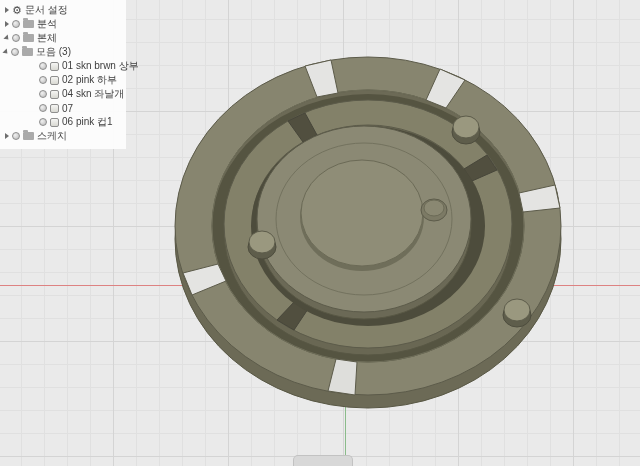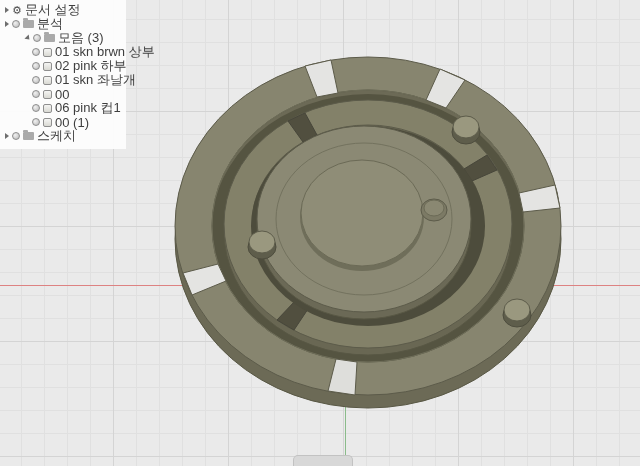--- a/index.html
+++ b/index.html
@@ -29,34 +29,34 @@
     background:#d8d8d8;border:1px solid #c2c2c2;border-bottom:none;
     border-radius:5px 5px 0 0;
   }
   
   .browser{
     position:absolute;top:0;left:0;width:126px;
     background:rgba(253,253,253,0.94);
     padding:3px 0 6px 0;
   }
   .row{display:flex;align-items:center;height:14px;gap:3px;padding-left:5px;cursor:default;}
-  .row.i1{padding-left:26px;}
-  .row.i2{padding-left:32px;}
+  .row.i1{padding-left:4px;}
+  .row.i2{padding-left:32px;margin-left:7px;}
   .tri{width:0;height:0;border-top:3px solid transparent;border-bottom:3px solid transparent;
        border-left:4.5px solid #6e6e6e;flex:0 0 auto;}
   .tri.open{transform:rotate(45deg);}
   .bulb{width:8px;height:8px;border-radius:50%;box-sizing:border-box;flex:0 0 auto;
         background:radial-gradient(circle at 35% 35%,#f1f1f1,#b8b8b8);border:1px solid #8d8d8d;}
   .folder{width:11px;height:8px;background:#aaaaaa;border-radius:1px;position:relative;flex:0 0 auto;}
   .folder::before{content:"";position:absolute;top:-2px;left:0;width:5px;height:2px;
         background:#aaaaaa;border-radius:1px 1px 0 0;}
   .bodyic{width:9px;height:9px;box-sizing:border-box;flex:0 0 auto;
         background:linear-gradient(#f5f5f3,#d9d9d3);border:1px solid #8f8f8f;border-radius:2px;}
   .gear{font-size:11px;line-height:11px;color:#4a4a4a;flex:0 0 auto;font-family:"DejaVu Sans",sans-serif;}
-  .lbl{font-size:13px;color:#3e3e3e;white-space:nowrap;letter-spacing:0;}
+  .lbl{font-size:10px;color:#3e3e3e;white-space:nowrap;letter-spacing:0;}
 </style>
 </head>
 <body>
 
 <div class="viewport">
   <div class="axis-x"></div>
   <div class="axis-y"></div>
 
   <svg class="model" width="640" height="466" viewBox="0 0 640 466">
     <g stroke-width="1" stroke-linejoin="round">
@@ -125,20 +125,26 @@
 
 
 
   <div class="row">
     <span class="tri"></span>
     <span class="bulb"></span>
     <span class="folder"></span>
     <span class="lbl">분석</span>
   </div>
 
+  <div class="row">
+    <span class="tri open"></span>
+    <span class="bulb"></span>
+    <span class="folder"></span>
+    <span class="lbl">본체</span>
+  </div>
 
   <div class="row i1">
     <span class="tri open"></span>
     <span class="bulb"></span>
     <span class="folder"></span>
     <span class="lbl">모음 (3)</span>
   </div>
 
   <div class="row i2">
     <span class="bulb"></span>
@@ -149,41 +155,36 @@
   <div class="row i2">
     <span class="bulb"></span>
     <span class="bodyic"></span>
     <span class="lbl">02 pink 하부</span>
   </div>
 
 
   <div class="row i2">
     <span class="bulb"></span>
     <span class="bodyic"></span>
-    <span class="lbl">01 skn 좌날개</span>
+    <span class="lbl">04 skn 좌날개</span>
   </div>
 
 
   <div class="row i2">
     <span class="bulb"></span>
     <span class="bodyic"></span>
-    <span class="lbl">00</span>
+    <span class="lbl">07</span>
   </div>
 
   <div class="row i2">
     <span class="bulb"></span>
     <span class="bodyic"></span>
     <span class="lbl">06 pink 컵1</span>
   </div>
 
-  <div class="row i2">
-    <span class="bulb"></span>
-    <span class="bodyic"></span>
-    <span class="lbl">00 (1)</span>
-  </div>
 
   <div class="row">
     <span class="tri"></span>
     <span class="bulb"></span>
     <span class="folder"></span>
     <span class="lbl">스케치</span>
   </div>
 
 </div>
 

